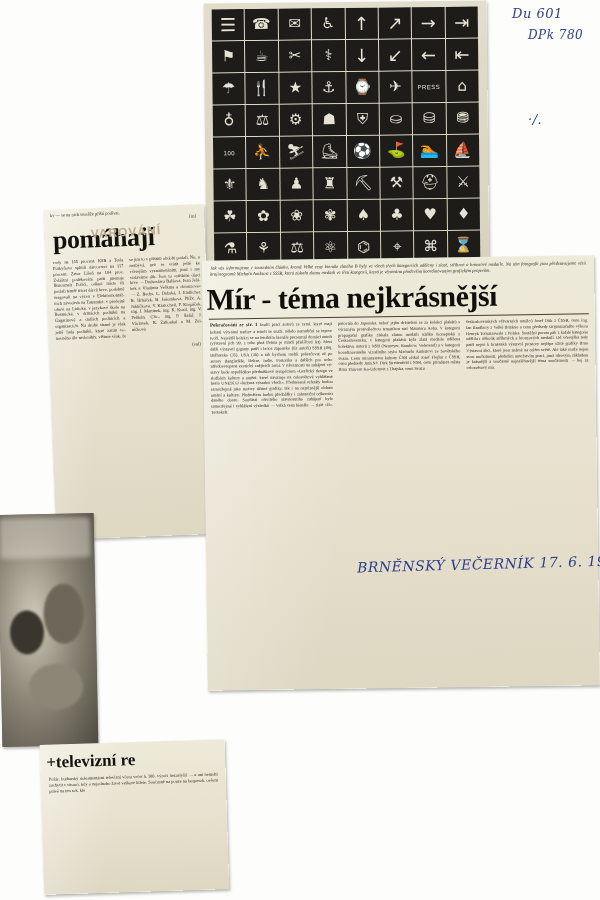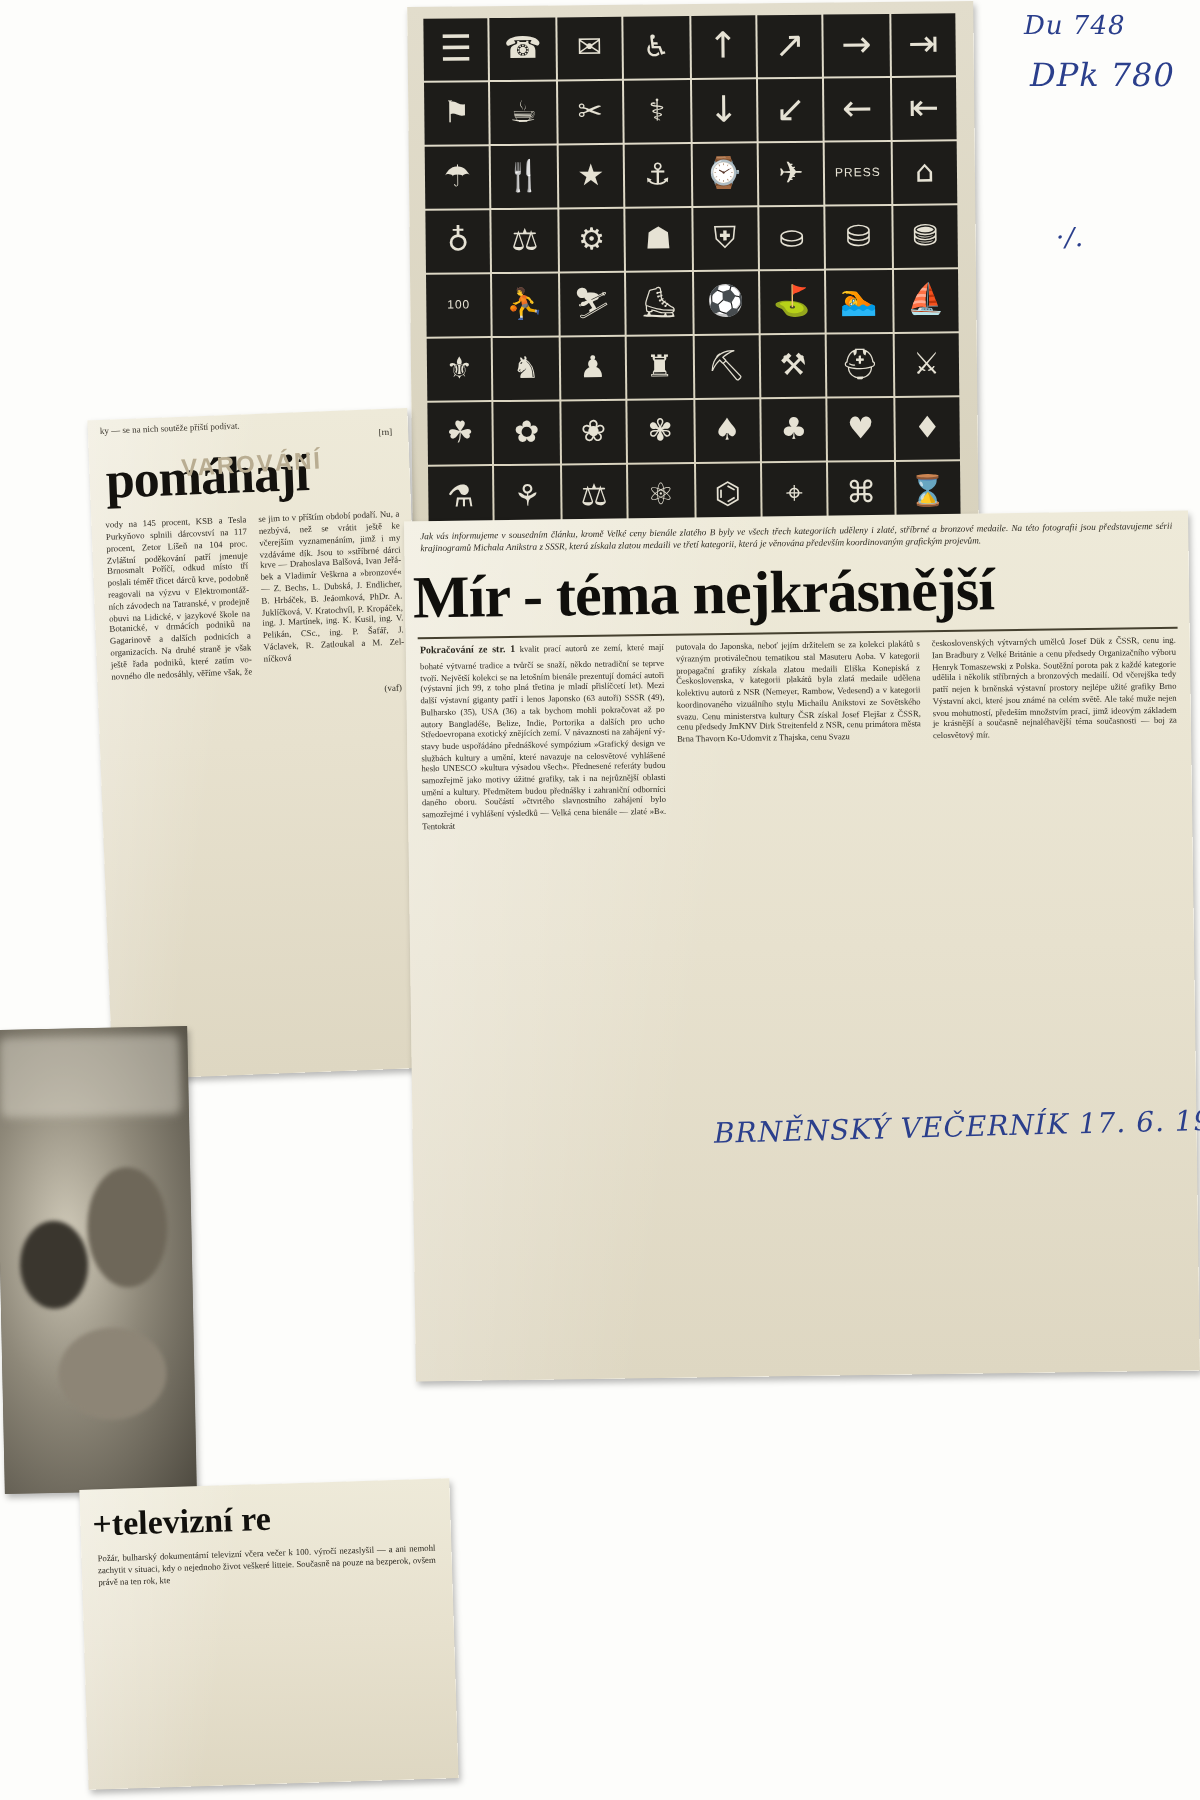--- a/index.html
+++ b/index.html
@@ -199,22 +199,22 @@
     font-family: "DejaVu Serif", serif;
     color: #2b3f8c;
     font-style: italic;
     letter-spacing: 0.5px;
   }
   #hw-du {
     left: 512px; top: 6px;
     font-size: 13px;
   }
   #hw-dpk {
-    left: 515px; top: 28px;
-    font-size: 16px;
+    left: 528px; top: 28px;
+    font-size: 12px;
   }
   #hw-slash {
     left: 528px; top: 112px;
     font-size: 13px;
   }
   #hw-source {
     left: 357px; top: 556px;
     font-size: 14px;
     transform: rotate(-1.5deg);
     white-space: nowrap;
@@ -337,18 +337,18 @@
     <div class="ph-shape" style="left:44px; top:70px; width:40px; height:60px; background:#6e6759; filter:blur(1px);"></div>
     <div class="ph-shape" style="left:28px; top:150px; width:54px; height:46px; background:#8d8576; filter:blur(1px);"></div>
     <div class="ph-shape" style="left:2px; top:4px; width:90px; height:40px; background:rgba(230,226,212,0.45); border-radius:4px; filter:blur(2px);"></div>
   </div>
 
   <div id="clip-tv" class="clip paper-tex">
     <div id="tv-head">+televizní re</div>
     <div id="tv-body" class="cols2" style="column-count:1; padding:4px 8px;">Požár, bulharský dokumentární televizní včera večer k 100. výročí nezaslyšil — a ani nemohl zachytit v situaci, kdy o nejednoho život veškeré litteie. Současně na pouze na bezpe­rok, ovšem právě na ten rok, kte</div>
   </div>
 
-  <div class="hand" id="hw-du">Du 748</div>
+  <div class="hand" id="hw-du">Du 601</div>
   <div class="hand" id="hw-dpk">DPk 780</div>
   <div class="hand" id="hw-slash">·/.</div>
   <div class="hand" id="hw-source">BRNĚNSKÝ VEČERNÍK  17. 6. 198</div>
 
 </div>
 
 </body></html>

